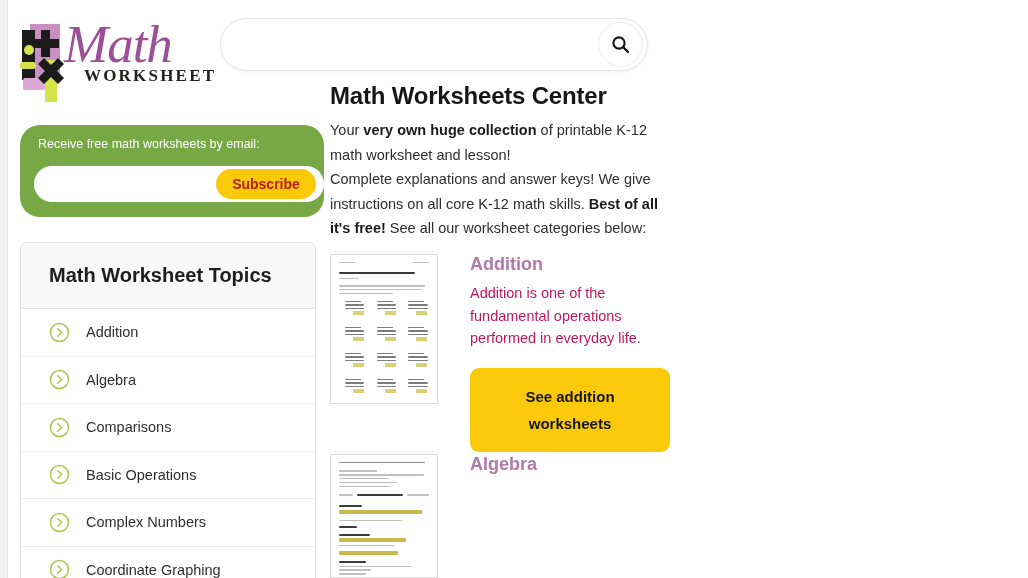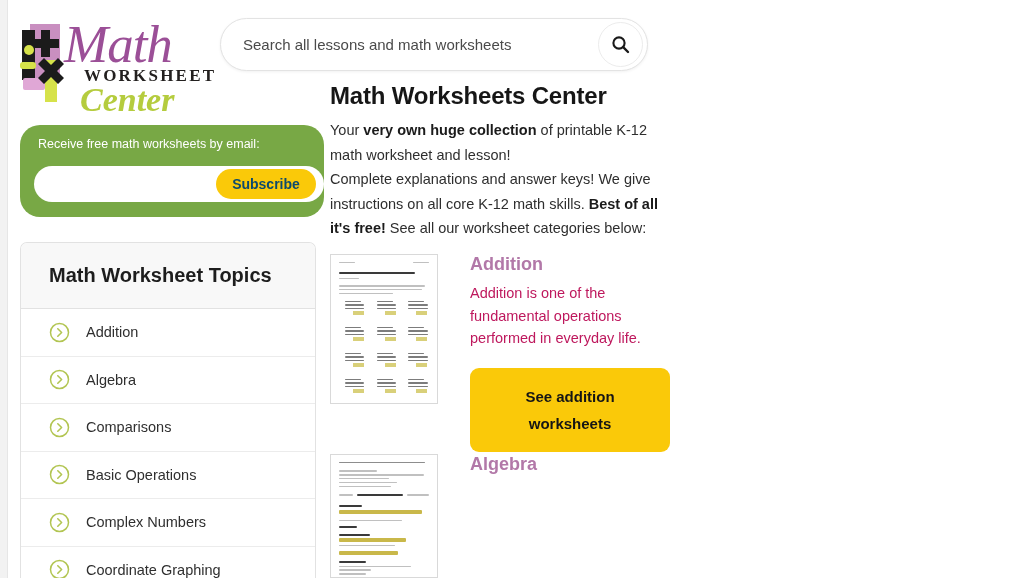--- a/index.html
+++ b/index.html
@@ -146,21 +146,21 @@
   .subscribe-btn {
     position: absolute;
     left: 182px; top: 3px;
     width: 100px; height: 30px;
     border: 0;
     border-radius: 15px;
     background: #fac909;
     font-family: "Liberation Sans", sans-serif;
     font-size: 14px;
     font-weight: bold;
-    color: #0c4a6e;
+    color: #b91c1c;
     cursor: pointer;
   }
 
   
   .topics-panel {
     position: absolute;
     left: 12px; top: 242px;
     width: 296px;
     border: 1px solid #e2e2e2;
     border-bottom: 0;
@@ -310,26 +310,24 @@
         <rect x="29" y="40" width="12" height="42" fill="#d6e24a"></rect>
         <path d="M25 10 h9 v9 h9 v9 h-9 v9 h-9 v-9 h-9 v-9 h9 z" fill="#1b1b1b"></path>
         <path d="M22 44 l6 -6 l7 7 l7 -7 l6 6 l-7 7 l7 7 l-6 6 l-7 -7 l-7 7 l-6 -6 l7 -7 z" fill="#1b1b1b"></path>
         <circle cx="13" cy="30" r="5" fill="#d6e24a"></circle>
         <rect x="4" y="42" width="16" height="7" rx="3" fill="#d6e24a"></rect>
       </svg>
     </div>
     <div class="logo-text">
       <div class="logo-math">Math</div>
       <div class="logo-worksheet">WORKSHEET</div>
-      <div class="logo-center">Center</div>
     </div>
   </div>
 
   <div class="searchbar">
-    <input class="search-input" type="text" placeholder="Search all lessons and math worksheets" style="">
     <div class="search-btn">
       <svg width="19" height="19" viewBox="0 0 19 19">
         <circle cx="8" cy="8" r="5.6" fill="none" stroke="#1a1a1a" stroke-width="2.1"></circle>
         <line x1="12.2" y1="12.2" x2="17" y2="17" stroke="#1a1a1a" stroke-width="2.4" stroke-linecap="round"></line>
       </svg>
     </div>
   </div>
 
   <div class="subscribe-box">
     <div class="subscribe-label">Receive free math worksheets by email:</div>

